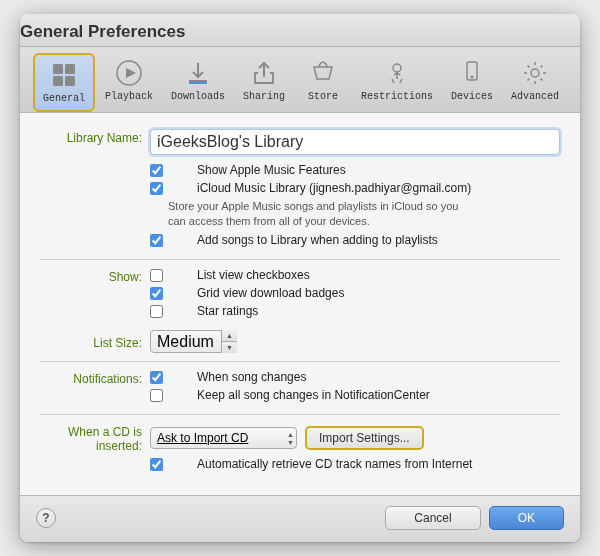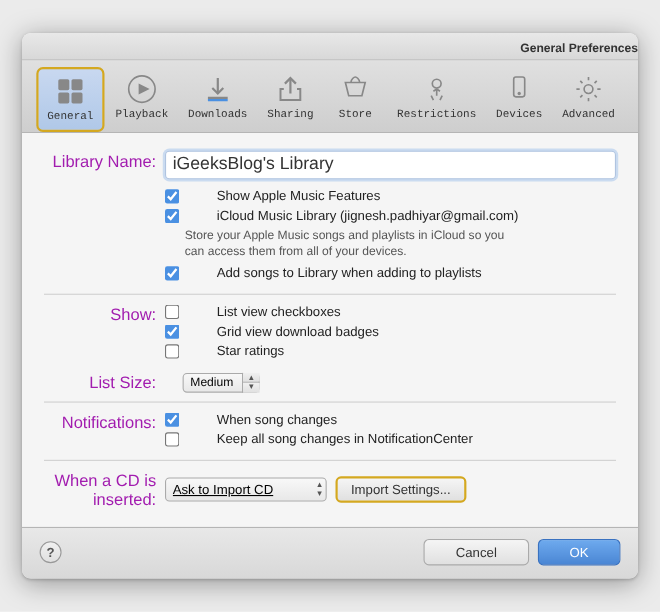--- a/index.html
+++ b/index.html
@@ -16,23 +16,23 @@
     .window {
       width: 560px;
       background: #f5f5f5;
       border-radius: 8px;
       box-shadow: 0 4px 24px rgba(0,0,0,0.35), 0 1px 3px rgba(0,0,0,0.2);
       overflow: hidden;
     }
     .titlebar {
       background: linear-gradient(to bottom, #e8e8e8, #d8d8d8);
       border-bottom: 1px solid #b0b0b0;
-      text-align: right;
+      text-align: left;
       padding: 8px 0 4px;
-      font-size: 11px;
+      font-size: 17px;
       font-weight: 600;
       color: #333;
     }
     .toolbar {
       background: linear-gradient(to bottom, #e0e0e0, #cecece);
       border-bottom: 1px solid #b5b5b5;
       display: flex;
       justify-content: center;
       padding: 6px 0 0;
       gap: 2px;
@@ -72,22 +72,22 @@
       display: flex;
       align-items: flex-start;
       margin-bottom: 8px;
     }
     .form-label {
       text-align: right;
       width: 110px;
       min-width: 110px;
       padding-right: 8px;
       padding-top: 2px;
-      color: #a21caf;
-      font-size: 15px;
+      color: #4d7c0f;
+      font-size: 12px;
     }
     .form-content {
       flex: 1;
     }
     .text-input {
       width: 100%;
       padding: 3px 6px;
       border: 1px solid #b0c4e0;
       border-radius: 4px;
       font-size: 16px;
@@ -212,26 +212,25 @@
     }
     .list-select-wrap {
       position: relative;
       display: inline-flex;
       align-items: center;
     }
     .list-select {
       padding: 2px 22px 2px 6px;
       border: 1px solid #aaa;
       border-radius: 4px;
-      font-size: 11px;
+      font-size: 16px;
       background: linear-gradient(to bottom, #f8f8f8, #e8e8e8);
       appearance: none;
       -webkit-appearance: none;
       cursor: pointer;
-      margin-left: 16px;
     }
     .stepper-arrows {
       position: absolute;
       right: 0;
       top: 0;
       bottom: 0;
       width: 16px;
       display: flex;
       flex-direction: column;
       border-left: 1px solid #aaa;
@@ -437,20 +436,29 @@
             </select>
             <div class="cd-select-arrow">
               <span>▲</span>
               <span>▼</span>
             </div>
           </div>
           <button class="import-btn">Import Settings...</button>
         </div>
       </div>
     </div>
+    <div class="form-row">
+      <div class="form-label"></div>
+      <div class="form-content">
+        <div class="checkbox-row">
+          <input type="checkbox" id="auto-retrieve" checked="" style="">
+          <label for="auto-retrieve" class="checkbox-label">Automatically retrieve CD track names from Internet</label>
+        </div>
+      </div>
+    </div>
 
   </div>
 
   <div class="bottom-bar">
     <button class="help-btn">?</button>
     <div class="btn-group">
       <button class="btn">Cancel</button>
       <button class="btn btn-ok">OK</button>
     </div>
   </div>

